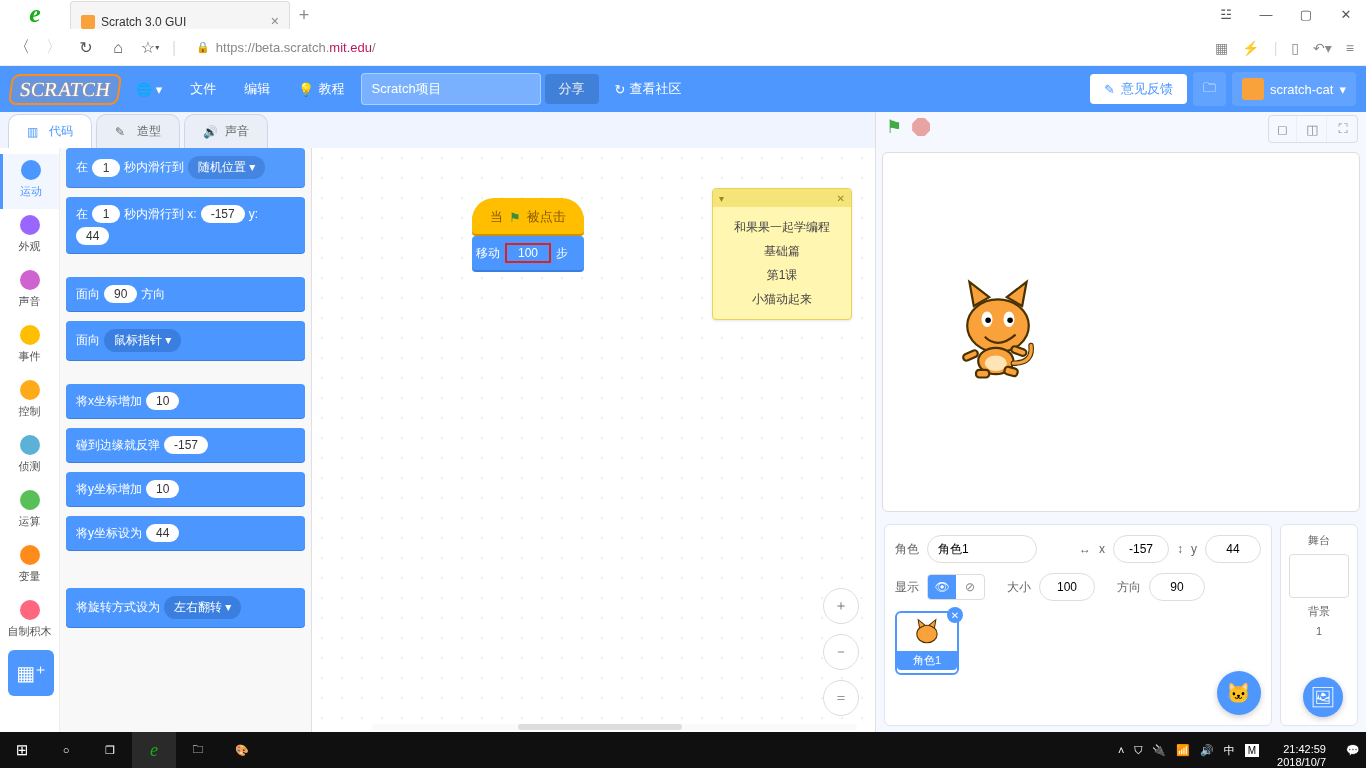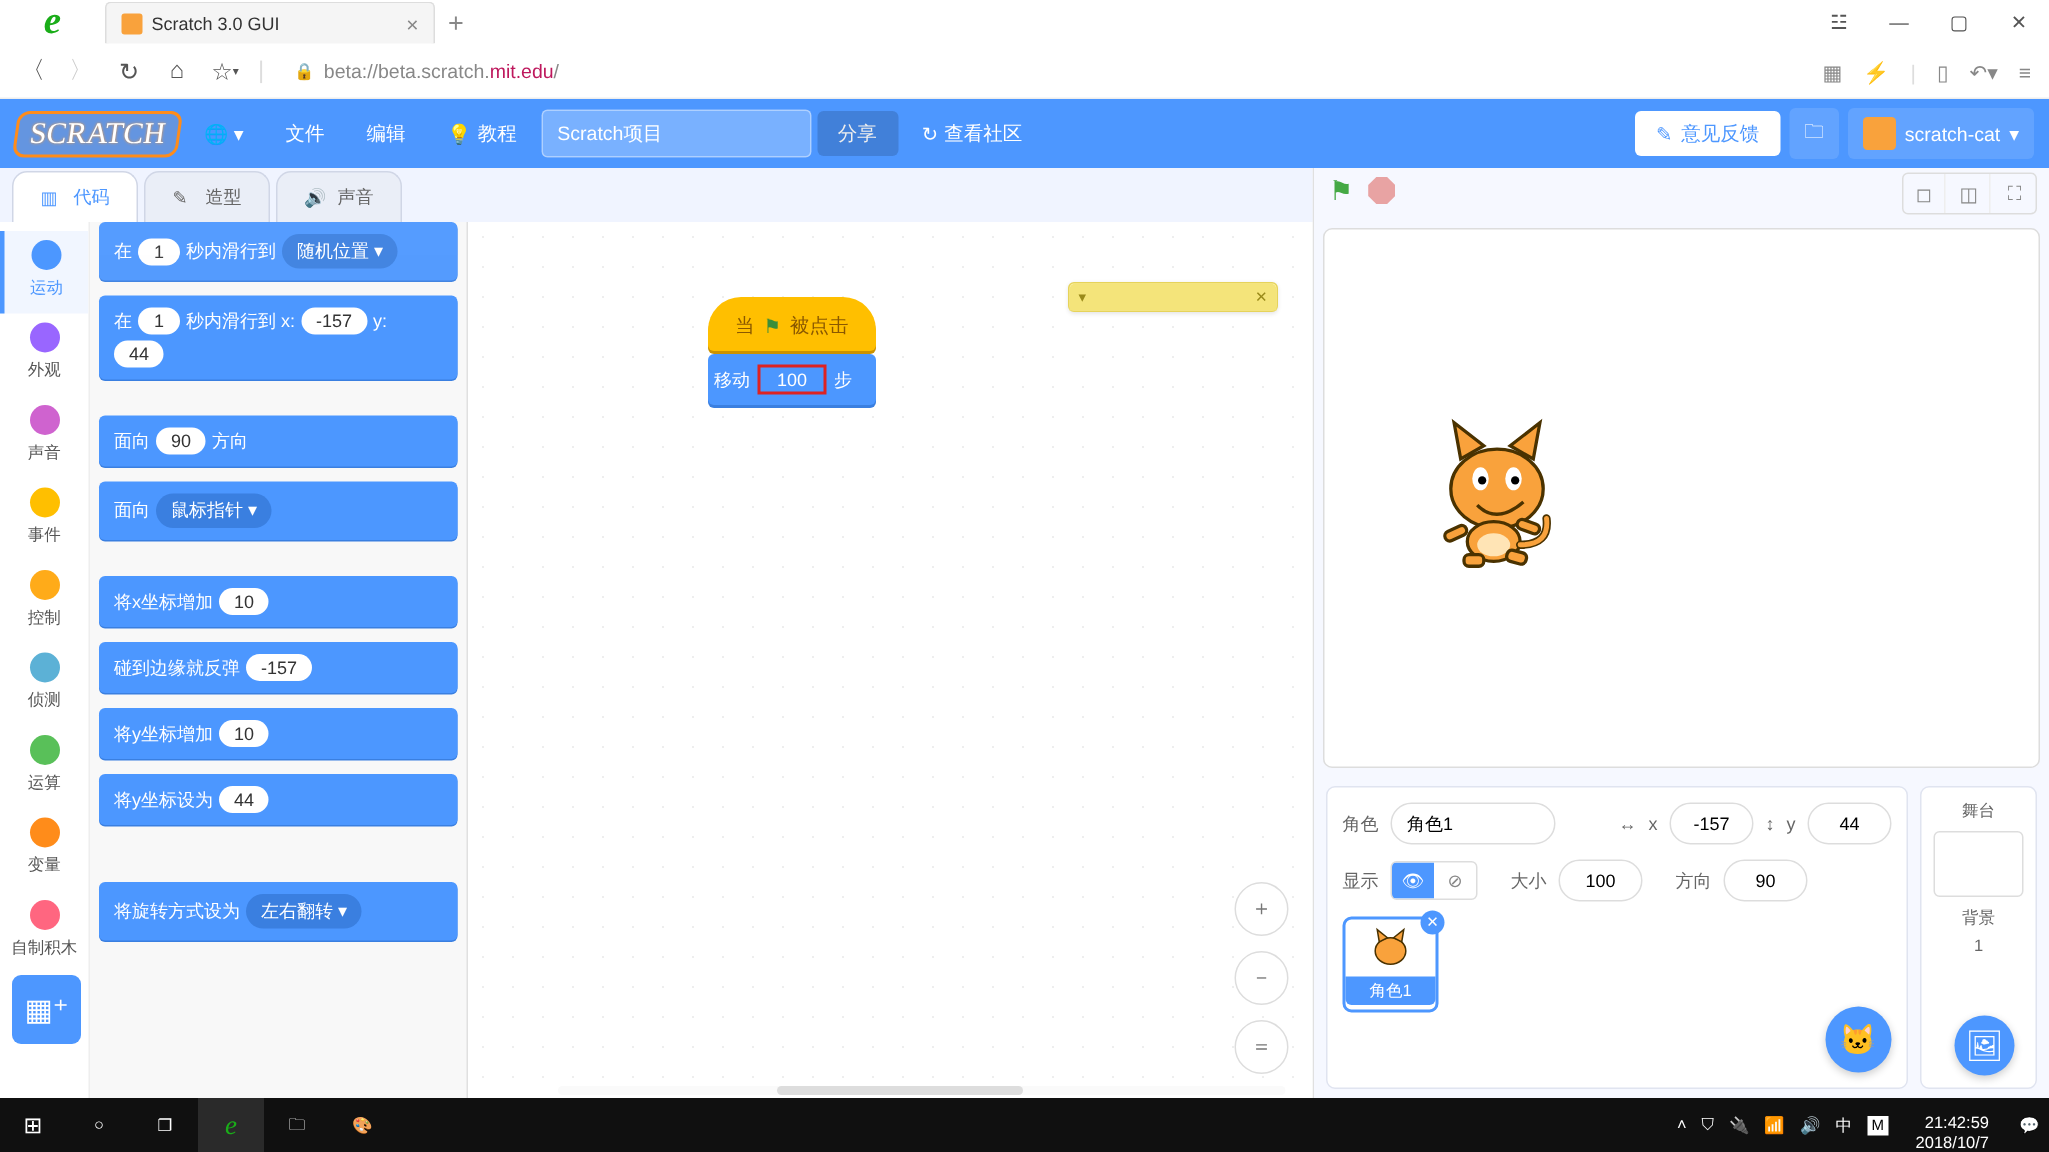--- a/index.html
+++ b/index.html
@@ -1,21 +1,21 @@
 <!DOCTYPE html>
 <html><head>
 <meta charset="utf-8">
 <style>
 * { margin:0; padding:0; box-sizing:border-box; font-family:"Microsoft YaHei",Arial,sans-serif; }
 body { width:1366px; height:768px; overflow:hidden; background:#fff; display:flex; flex-direction:column; }
 
 
 .titlebar { height:30px; background:#fff; display:flex; align-items:flex-end; border-bottom:1px solid transparent; }
 .logo-360 { width:70px; height:30px; display:flex; align-items:center; justify-content:center; color:#1aad19; font-size:26px; font-weight:bold; font-style:italic; font-family:Georgia; }
-.tab { height:28px; background:#f5f5f5; border:1px solid #ddd; border-bottom:none; border-radius:4px 4px 0 0; display:flex; align-items:center; padding:0 10px; gap:6px; font-size:12px; color:#333; min-width:220px; }
+.tab { height:28px; background:#f5f5f5; border:1px solid #ddd; border-bottom:none; border-radius:4px 4px 0 0; display:flex; align-items:flex-end; padding:0 10px; gap:6px; font-size:12px; color:#333; min-width:220px; }
 .tab .fav { width:14px; height:14px; background:#f9a23c; border-radius:2px; }
 .tab .close { margin-left:auto; color:#888; cursor:pointer; font-size:14px; }
 .newtab { width:28px; height:28px; display:flex; align-items:center; justify-content:center; color:#888; font-size:18px; cursor:pointer; }
 .wincontrols { margin-left:auto; display:flex; }
 .wincontrols span { width:40px; height:30px; display:flex; align-items:center; justify-content:center; color:#555; font-size:13px; cursor:pointer; }
 
 .addrbar { height:36px; display:flex; align-items:center; padding:0 12px; gap:12px; border-bottom:1px solid #eee; }
 .navbtn { width:20px; height:20px; display:flex; align-items:center; justify-content:center; color:#555; cursor:pointer; }
 .navbtn.disabled { color:#ccc; }
 .urlbox { flex:0 0 auto; display:flex; align-items:center; gap:6px; font-size:13px; color:#333; margin-left:8px; }
@@ -136,21 +136,21 @@
 <div class="addrbar">
   <span class="navbtn">〈</span>
   <span class="navbtn disabled">〉</span>
   <span class="navbtn">↻</span>
   <span class="navbtn">⌂</span>
   <span class="navbtn">☆<small style="font-size:8px">▾</small></span>
   <span style="color:#ddd">|</span>
   <div class="urlbox">
     <span class="lock">🔒</span>
     <span>
-      <span class="url-host">beta://</span><span class="url-host">beta.scratch.</span><span class="url-bold">mit.edu</span><span class="url-host">/</span>
+      <span class="url-host">https://</span><span class="url-host">beta.scratch.</span><span class="url-bold">mit.edu</span><span class="url-host">/</span>
     </span>
   </div>
   <div class="addr-right">
     <span>▦</span>
     <span>⚡</span>
     <span style="color:#ddd">|</span>
     <span>▯</span>
     <span>↶▾</span>
     <span>≡</span>
   </div>
@@ -290,20 +290,26 @@
             <span>移动</span>
             <span class="pill hl">100</span>
             <span>步</span>
           </div>
         </div>
         <div class="comment">
           <div class="comment-head">
               <span>▾</span>
               <span>✕</span>
             </div>
+          <div class="comment-body">
+            <div>和果果一起学编程</div>
+            <div>基础篇</div>
+            <div>第1课</div>
+            <div>小猫动起来</div>
+          </div>
         </div>
         <div class="ws-tools">
           <span>＋</span>
           <span>－</span>
           <span>＝</span>
         </div>
         <div class="scrollbar-h">
             <div class="thumb"></div>
           </div>
       </div>

